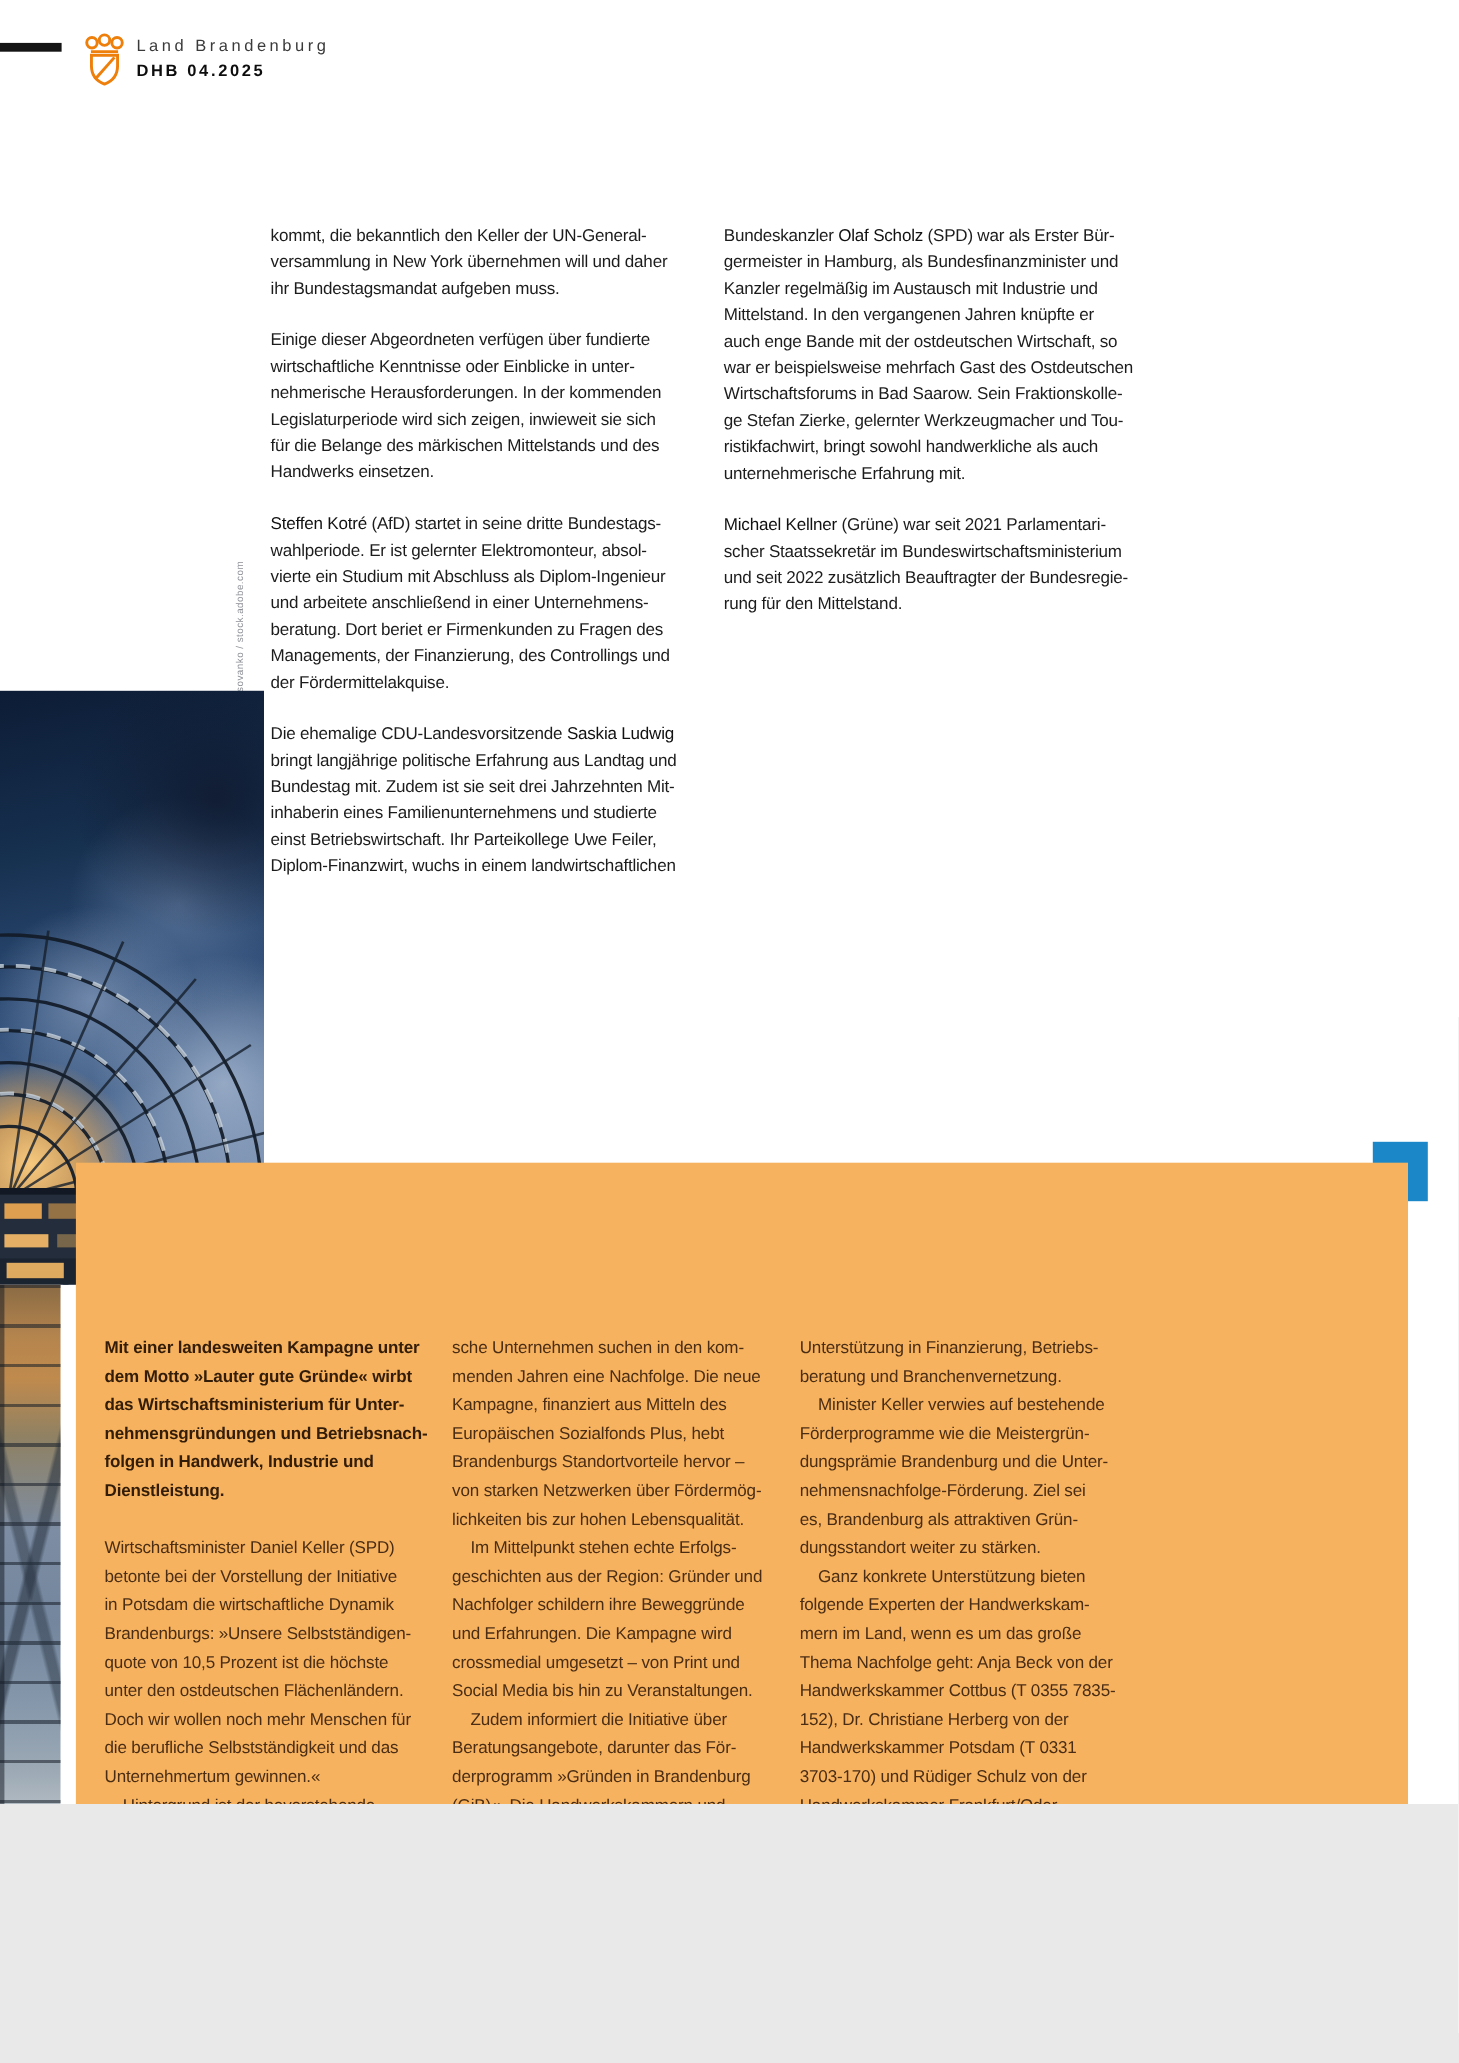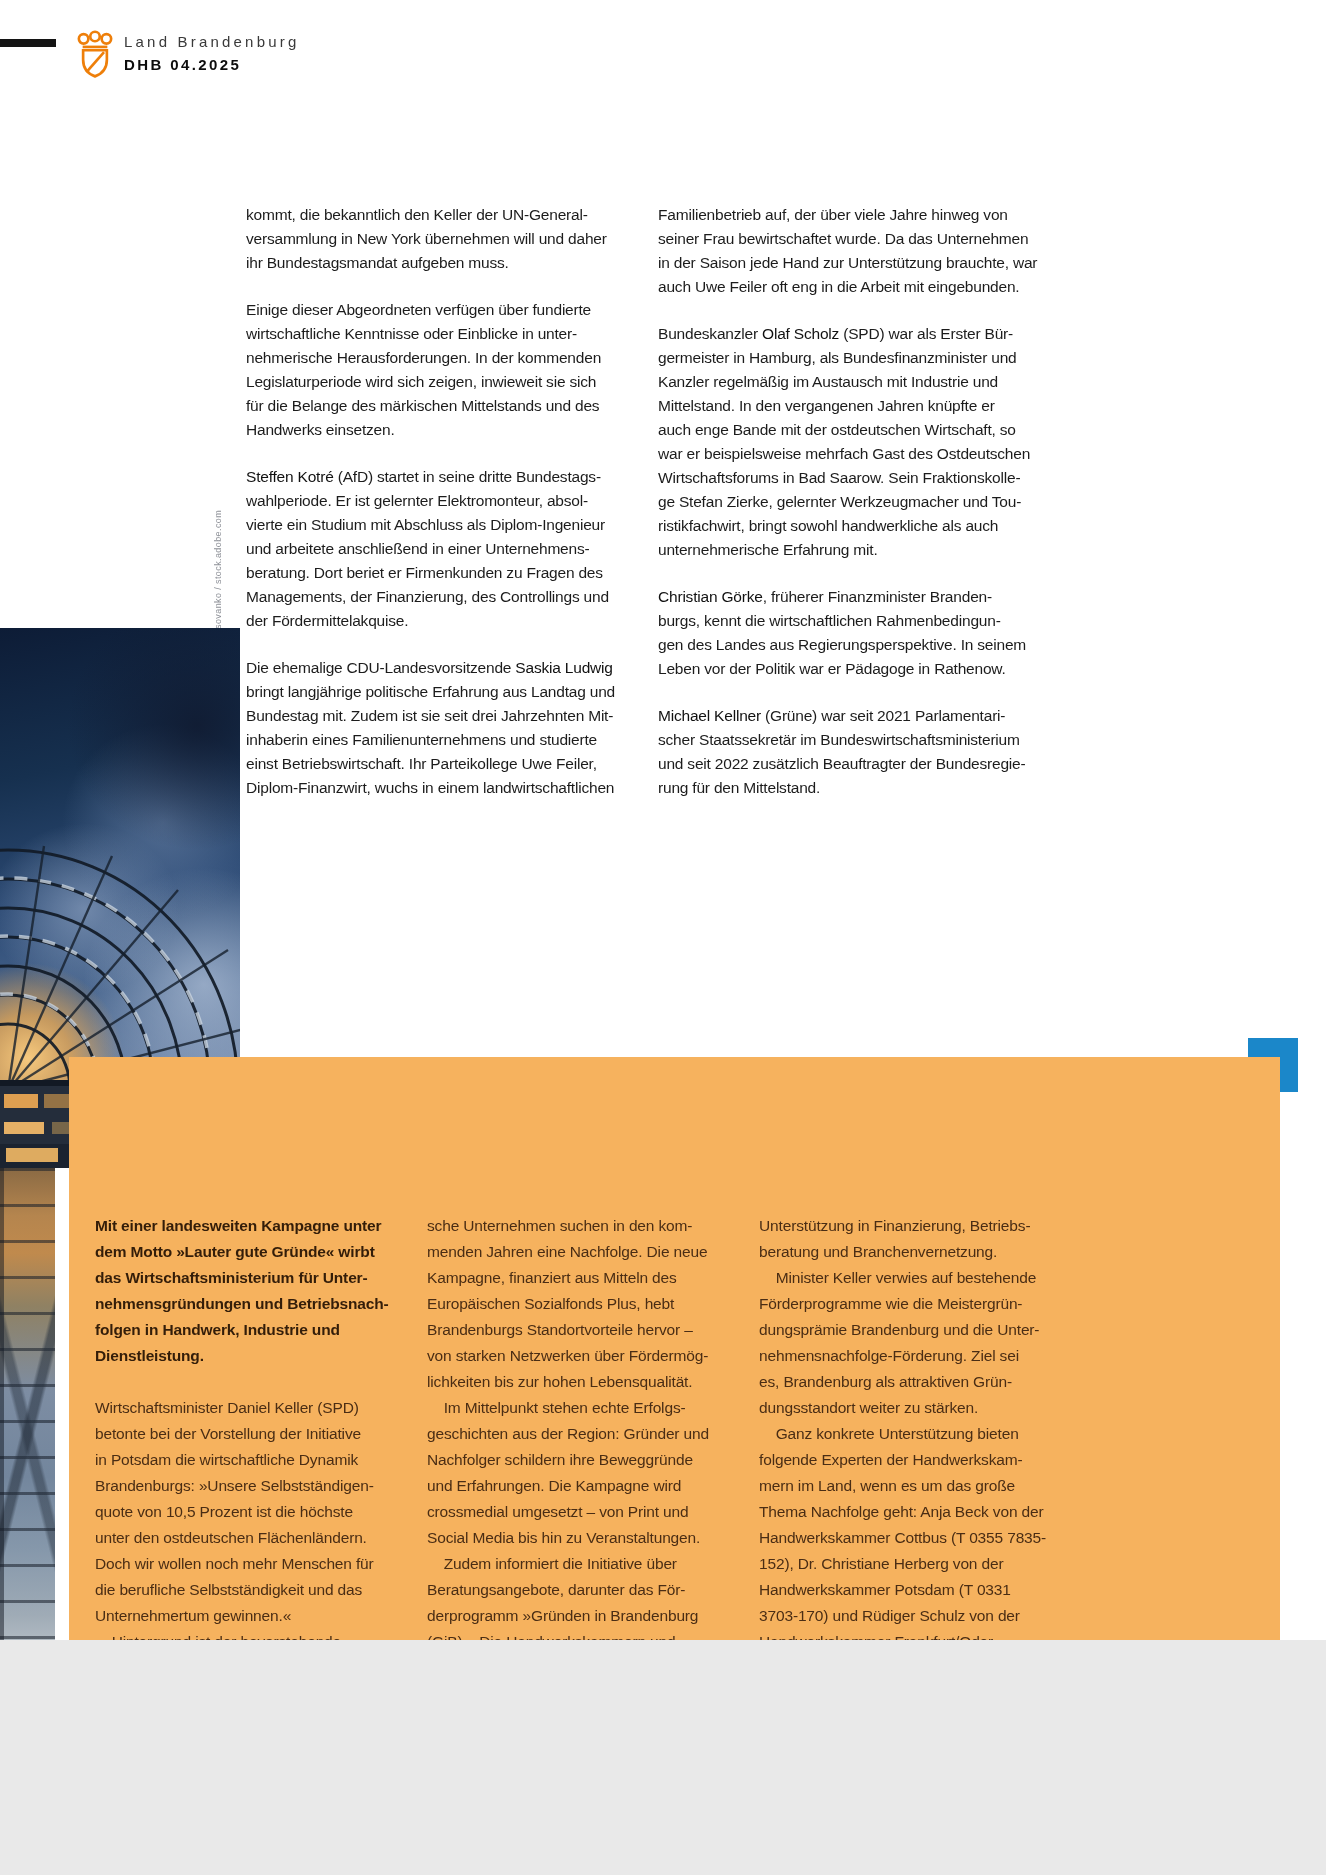--- a/index.html
+++ b/index.html
@@ -36,21 +36,21 @@
   .photo-strip::before{content:"";position:absolute;left:0;top:0;width:4px;height:100%;background:rgba(18,24,33,.5);}
   .photo-credit{position:absolute;left:213px;top:548px;height:130px;
     writing-mode:vertical-rl;transform:rotate(180deg);
     font-size:9px;letter-spacing:.4px;color:#8d9097;white-space:nowrap;}
 
   
   .blue-square{position:absolute;left:1248px;top:1038px;width:50px;height:54px;background:#1b87c9;z-index:1;}
   .campaign{position:absolute;left:69px;top:1057px;width:1211px;height:716px;background:#f6b25e;z-index:2;}
   .campaign-title{position:absolute;left:26px;top:44px;color:#ffffff;font-weight:bold;
     font-size:27px;line-height:38px;letter-spacing:3.2px;}
-  .campaign-cols{position:absolute;left:26px;top:156px;width:974px;display:flex;gap:22px;}
+  .campaign-cols{position:absolute;left:26px;top:156px;width:974px;display:flex;gap:6px;}
   .ccol{width:310px;font-size:15.5px;line-height:26px;letter-spacing:-0.15px;color:#4a2d14;}
   .ccol .lead{font-weight:bold;color:#331d09;margin:0 0 26px 0;white-space:pre-wrap;}
   .ccol .cbody{white-space:pre-wrap;}
   .ccol b{color:#331d09;}
 
   
   .footer-left{position:absolute;left:92px;top:1836px;display:flex;align-items:baseline;gap:16px;}
   .ftr-issue{font-size:13px;font-weight:bold;letter-spacing:1.4px;color:#111;}
   .ftr-section{font-size:13px;letter-spacing:1.2px;color:#555;}
   .footer-right{position:absolute;left:1150px;top:1828px;width:100px;display:flex;align-items:baseline;justify-content:flex-end;gap:7px;}
@@ -97,38 +97,30 @@
 Managements, der Finanzierung, des Controllings und
 der Fördermittelakquise.</div>
     <div class="para">Die ehemalige CDU-Landesvorsitzende <b>Saskia Ludwig</b>
 bringt langjährige politische Erfahrung aus Landtag und
 Bundestag mit. Zudem ist sie seit drei Jahrzehnten Mit-
 inhaberin eines Familienunternehmens und studierte
 einst Betriebswirtschaft. Ihr Parteikollege Uwe Feiler,
 Diplom-Finanzwirt, wuchs in einem landwirtschaftlichen</div>
   </div>
   <div class="col col-right">
-    <div class="para">Familienbetrieb auf, der über viele Jahre hinweg von
-seiner Frau bewirtschaftet wurde. Da das Unternehmen
-in der Saison jede Hand zur Unterstützung brauchte, war
-auch Uwe Feiler oft eng in die Arbeit mit eingebunden.</div>
     <div class="para">Bundeskanzler <b>Olaf Scholz</b> (SPD) war als Erster Bür-
 germeister in Hamburg, als Bundesfinanzminister und
 Kanzler regelmäßig im Austausch mit Industrie und
 Mittelstand. In den vergangenen Jahren knüpfte er
 auch enge Bande mit der ostdeutschen Wirtschaft, so
 war er beispielsweise mehrfach Gast des Ostdeutschen
 Wirtschaftsforums in Bad Saarow. Sein Fraktionskolle-
 ge Stefan Zierke, gelernter Werkzeugmacher und Tou-
 ristikfachwirt, bringt sowohl handwerkliche als auch
 unternehmerische Erfahrung mit.</div>
-    <div class="para"><b>Christian Görke</b>, früherer Finanzminister Branden-
-burgs, kennt die wirtschaftlichen Rahmenbedingun-
-gen des Landes aus Regierungsperspektive. In seinem
-Leben vor der Politik war er Pädagoge in Rathenow.</div>
     <div class="para"><b>Michael Kellner</b> (Grüne) war seit 2021 Parlamentari-
 scher Staatssekretär im Bundeswirtschaftsministerium
 und seit 2022 zusätzlich Beauftragter der Bundesregie-
 rung für den Mittelstand.</div>
   </div>
 
   <div class="photo-credit">Foto © gpisovanko / stock.adobe.com</div>
 
   <div class="photo-main">
     <svg width="240" height="540" viewBox="0 0 240 540">

